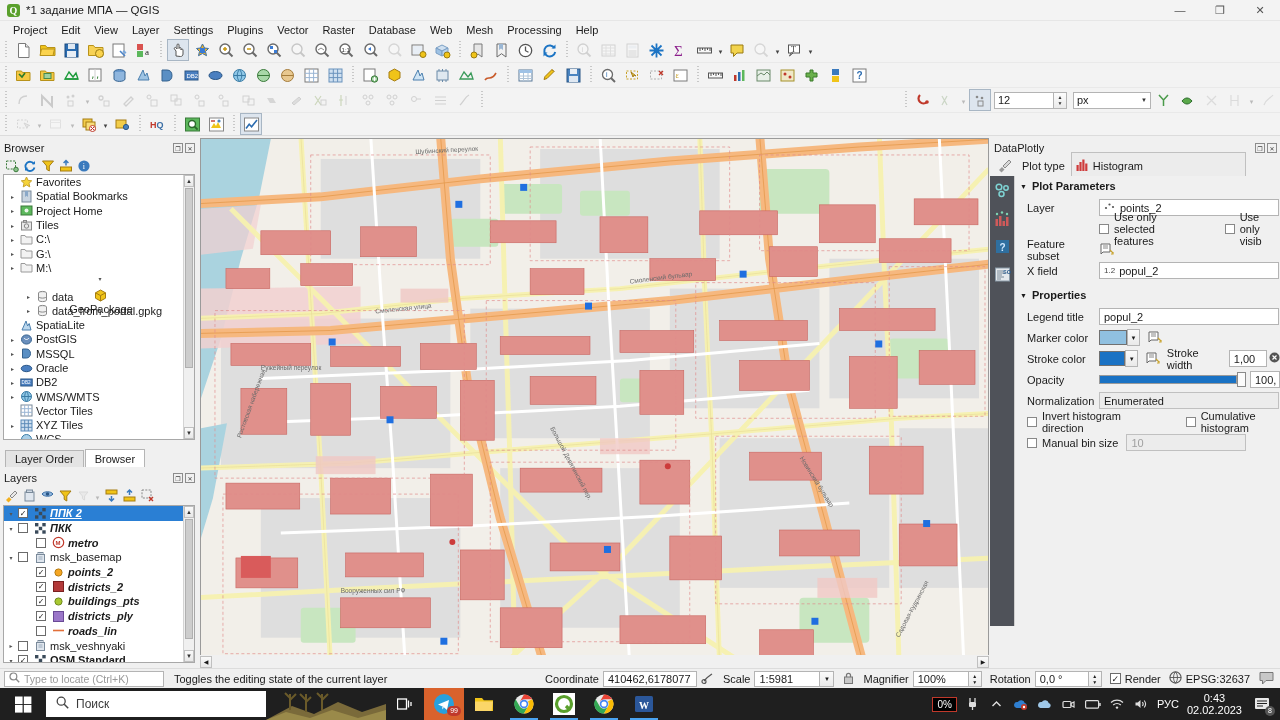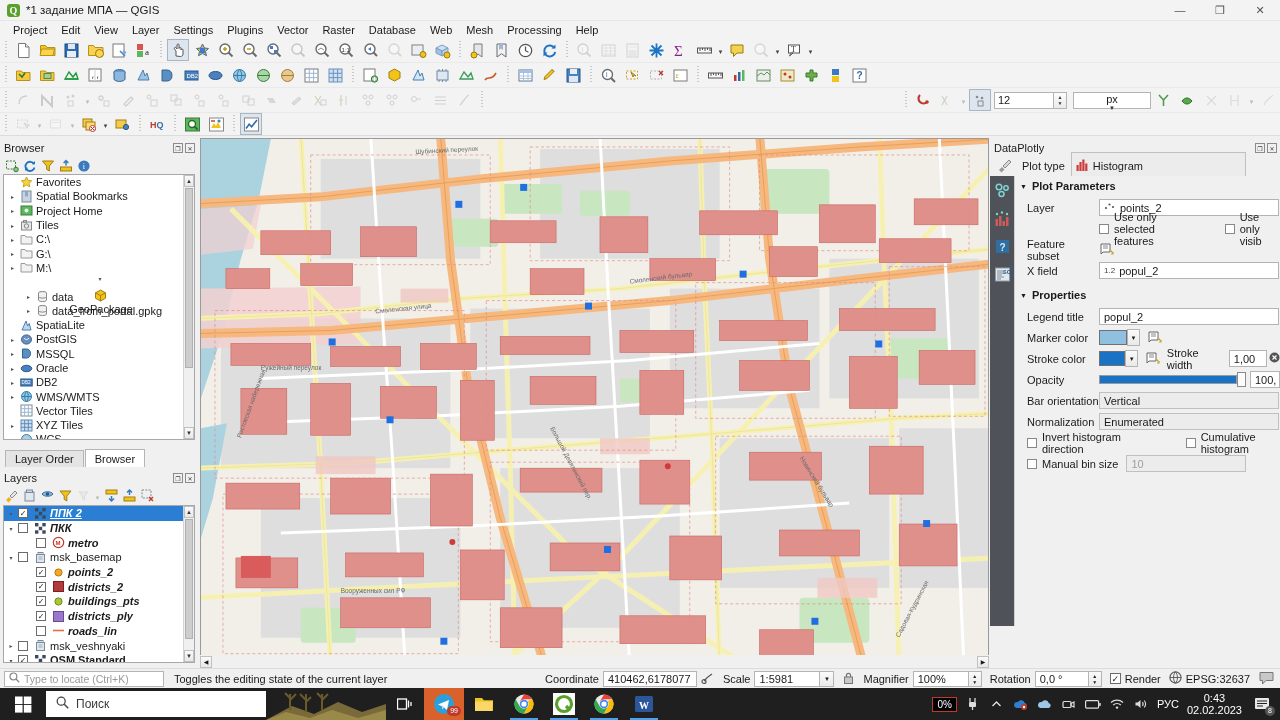--- a/index.html
+++ b/index.html
@@ -67,21 +67,20 @@
     height:17px; width:60px; border:1px solid #b4b4b4; background:#fff;
     font-size:11px; padding:0 3px; display:flex; align-items:center; margin-left:2px;
   }
   .spinarrows { width:13px; height:17px; border:1px solid #b4b4b4; border-left:none;
     background:linear-gradient(#fdfdfd,#eaeaea); display:flex; flex-direction:column;
     align-items:center; justify-content:center; font-size:5px; color:#333; line-height:6px;}
   .combo {
     height:17px; width:78px; border:1px solid #b4b4b4; background:#fff;
     font-size:11px; padding:0 3px; display:flex; align-items:center; margin-left:6px;
     position:relative;
-    flex-direction:column;
   }
   .combo .cv { flex:1; }
   .combo .ca { font-size:6px; color:#333; }
 
   
   .panel-title {
     height:16px; display:flex; align-items:center; padding-left:4px;
     font-size:11px; color:#1a1a1a; background:#f0f0f0;
   }
   .panel-btns { margin-left:auto; display:flex; gap:2px; padding-right:3px; }
@@ -1682,24 +1681,20 @@
         </div>
         <div class="dp-row">
           <span class="dp-lbl">Opacity</span>
           <span style="display:flex;align-items:center;width:172px;">
             <span class="slider-track" style="flex:1;"></span>
             <span class="slider-handle"></span>
           </span>
           <span class="dp-input" style="width:30px;margin-left:4px;">100,</span>
         </div>
         <div class="dp-row">
-          <span class="dp-lbl">Bar orientation</span>
-          <span class="dp-input flat" style="width:180px;">Vertical</span>
-        </div>
-        <div class="dp-row">
           <span class="dp-lbl">Normalization</span>
           <span class="dp-input flat" style="width:180px;">Enumerated</span>
         </div>
         <div class="dp-row">
           <span style="display:flex;align-items:center;">
             <span class="dp-chk"></span>
             <span>Invert histogram direction</span>
           </span>
           <span style="display:flex;align-items:center;margin-left:30px;padding-left:21px;">
             <span class="dp-chk"></span>

